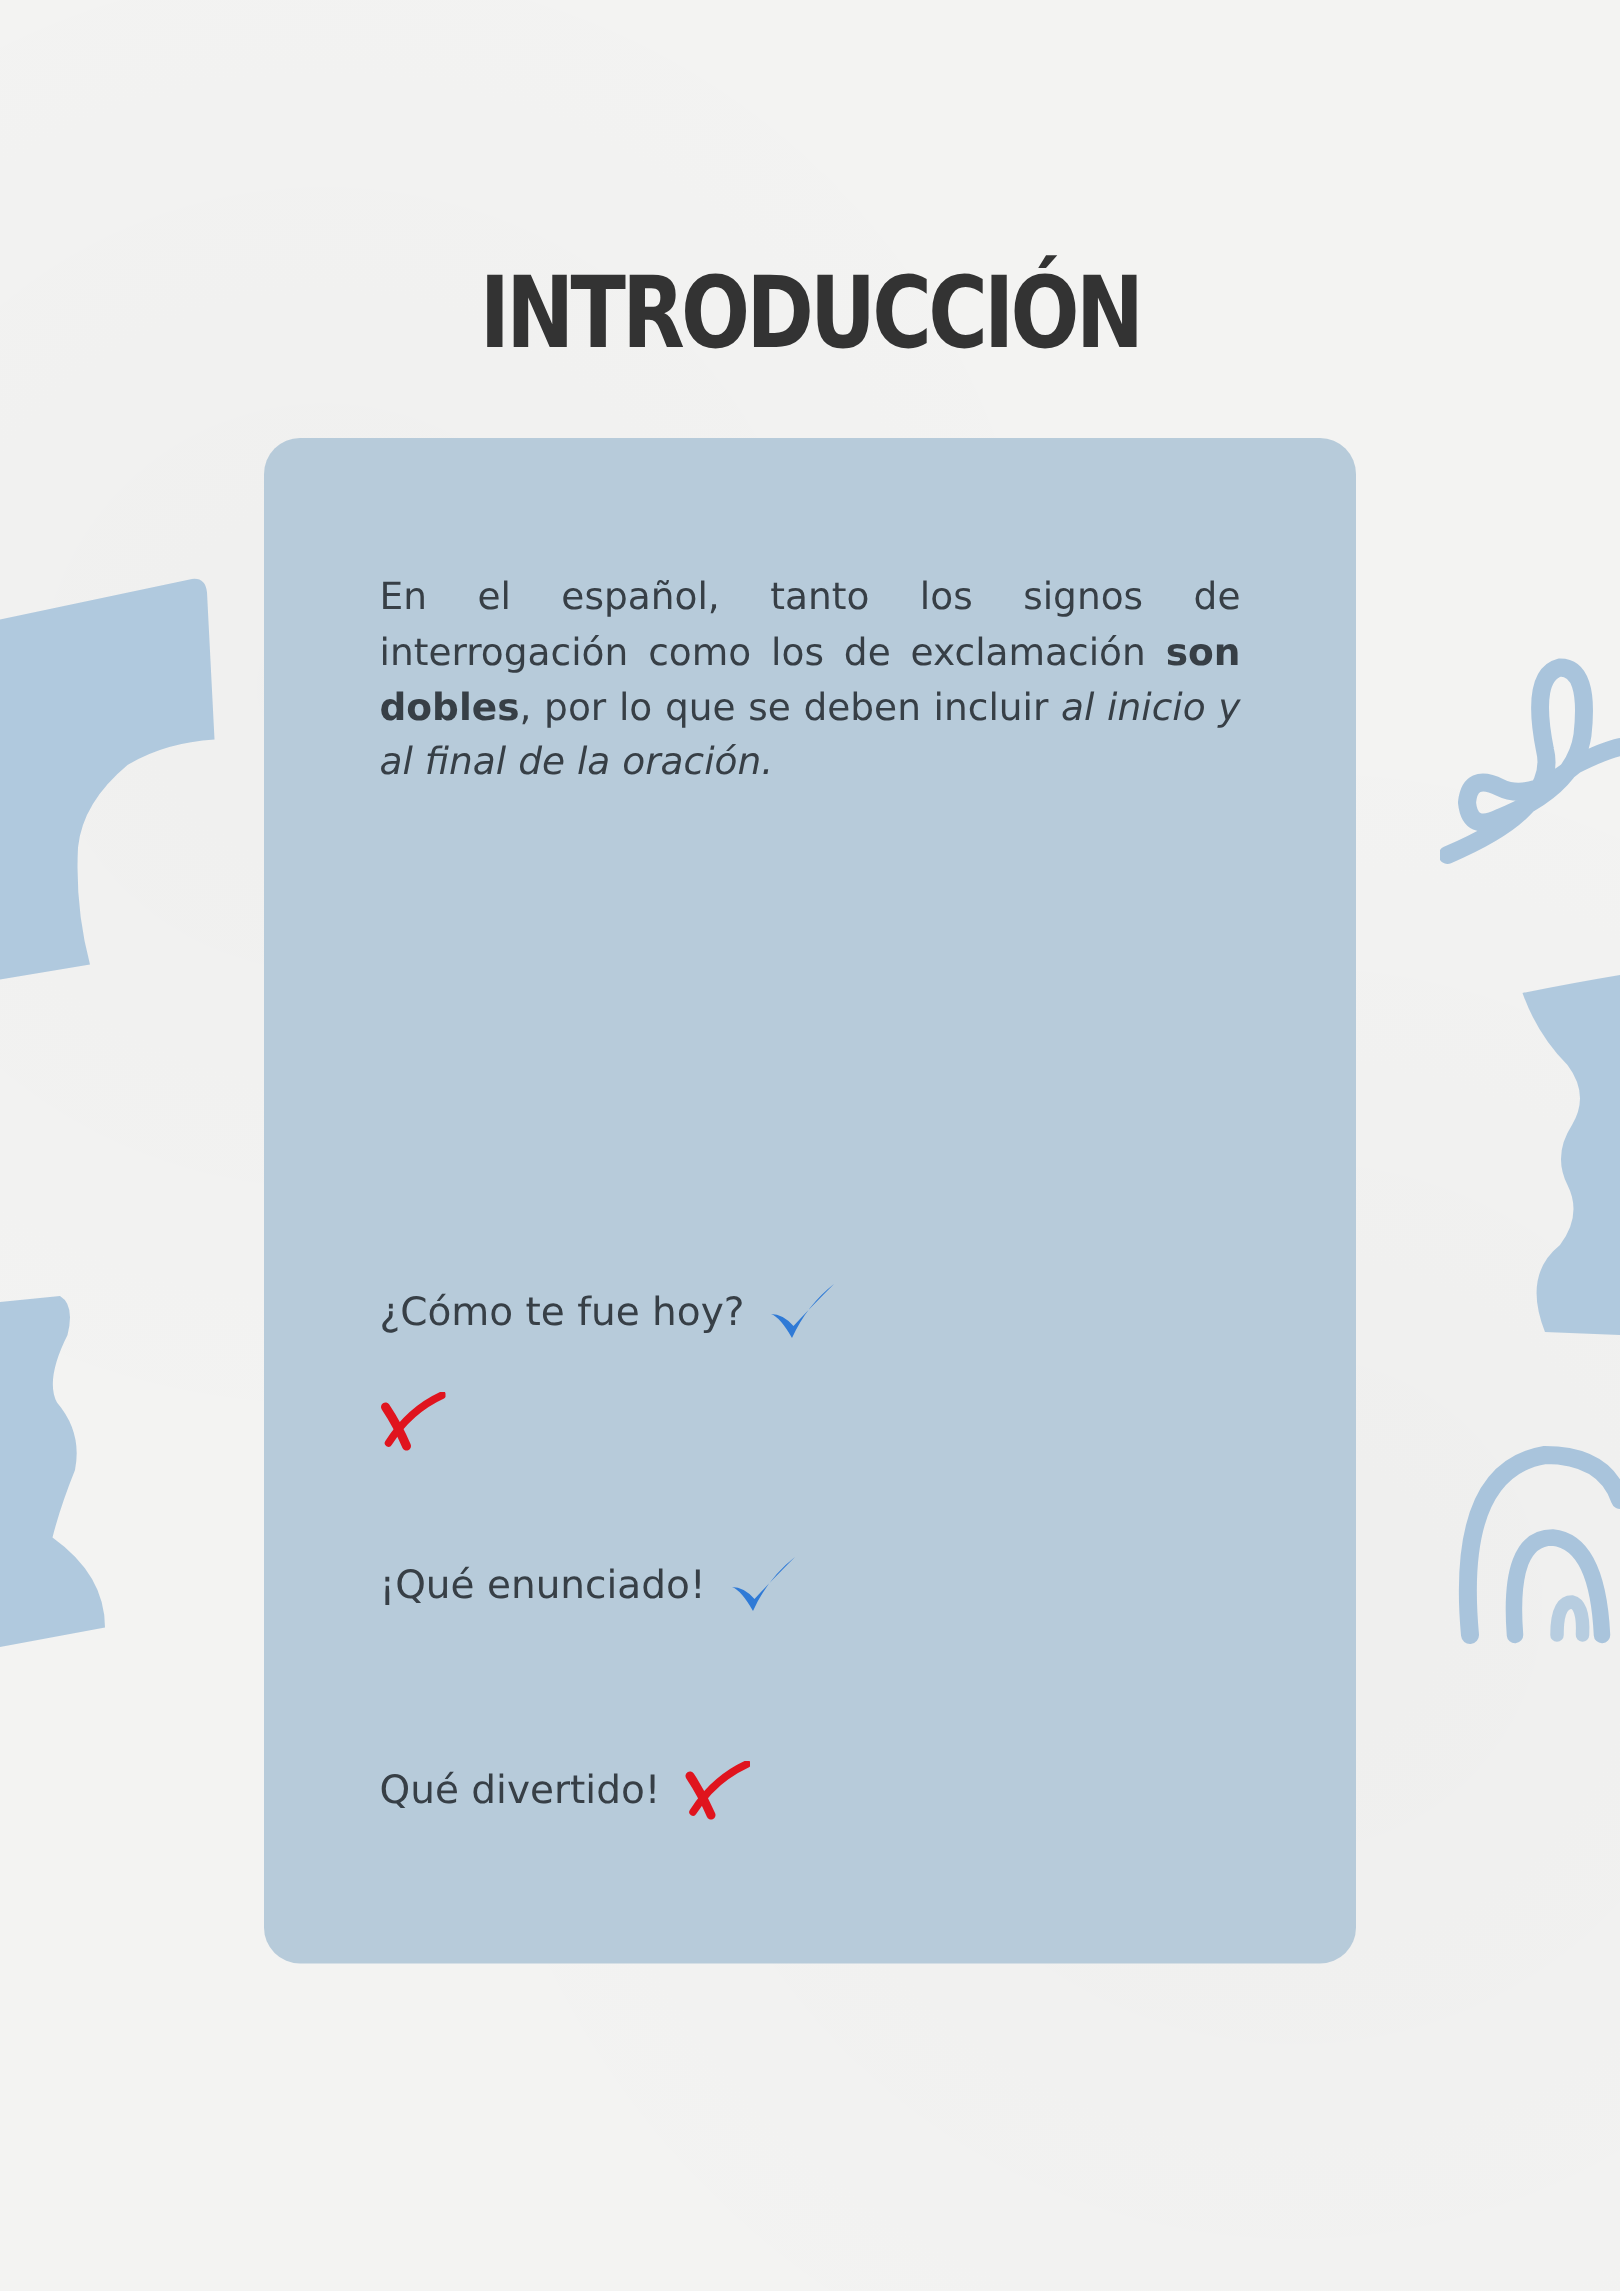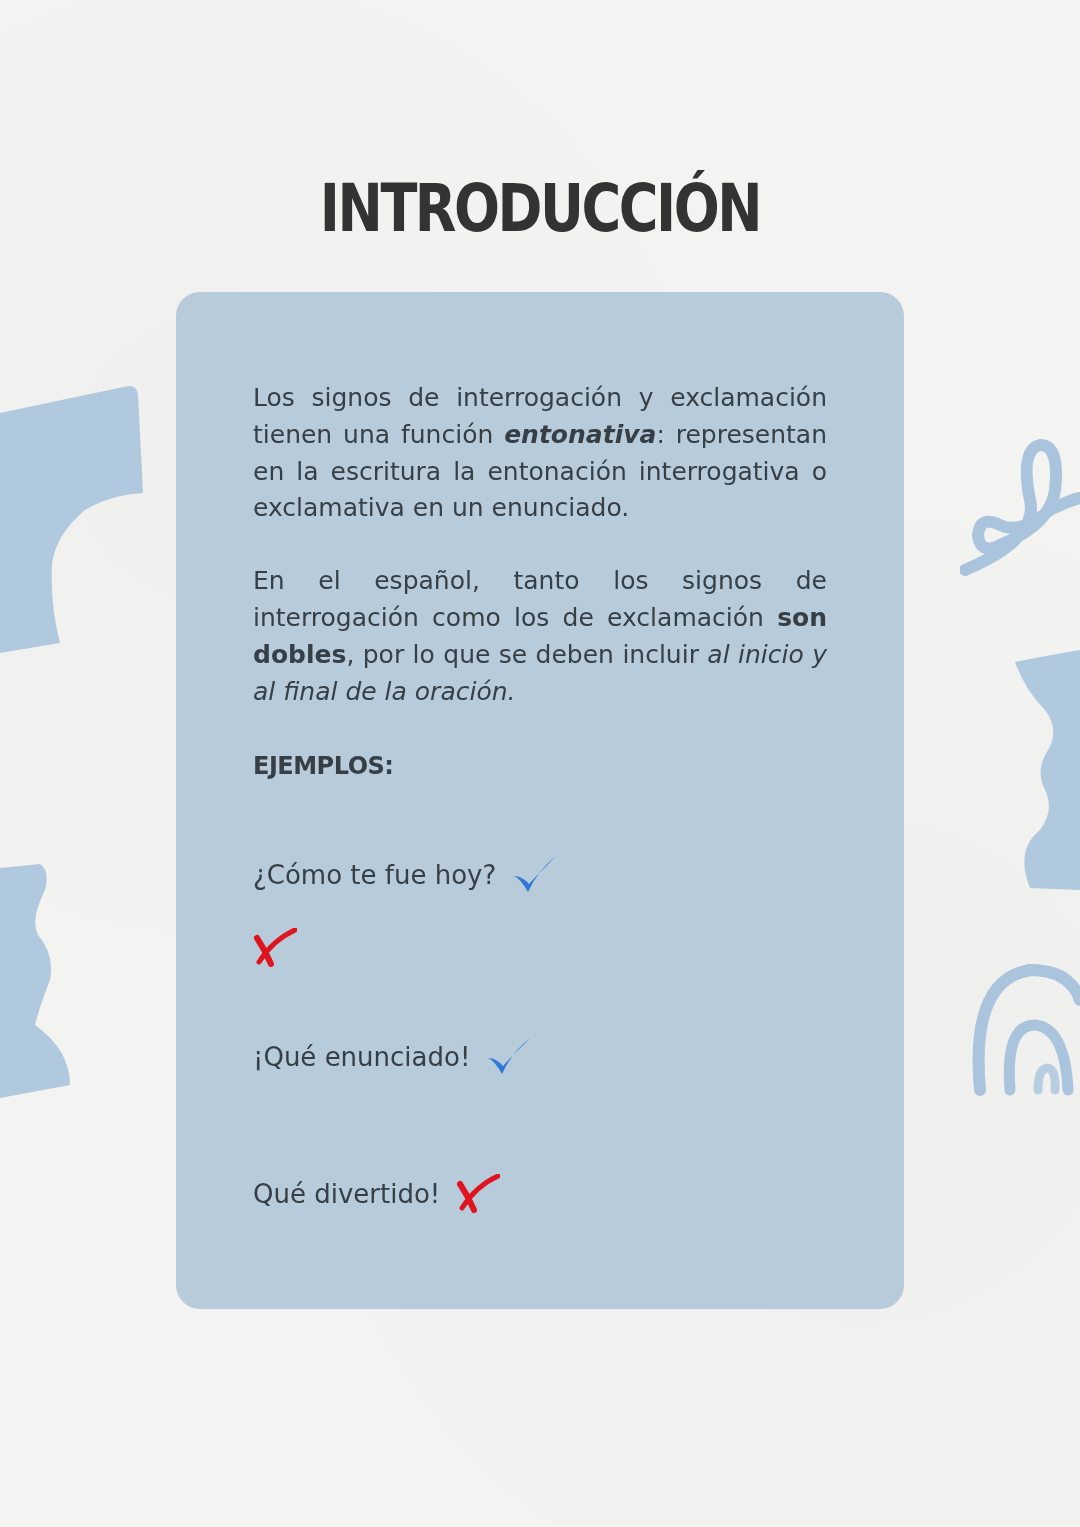--- a/index.html
+++ b/index.html
@@ -62,23 +62,21 @@
   <path d="M20 150 Q10 40 70 30 Q110 30 120 60" fill="none" stroke="#a9c4dc" stroke-width="12" stroke-linecap="round"></path>
   <path d="M50 150 Q45 85 75 85 Q105 88 108 150" fill="none" stroke="#a9c4dc" stroke-width="11" stroke-linecap="round"></path>
   <path d="M78 150 Q78 128 88 128 Q96 130 95 150" fill="none" stroke="#a9c4dc" stroke-width="9" stroke-linecap="round" opacity="0.8"></path>
 </svg>
 
 <div class="title">INTRODUCCIÓN</div>
 
 <div class="card"></div>
 
 <div class="content">
-  <p class="para"><span>Los signos de interrogación y exclamación tienen una función </span><span class="bi">entonativa</span><span>: representan en la escritura la entonación interrogativa o exclamativa en un enunciado.</span></p>
   <p class="para"><span>En el español, tanto los signos de interrogación como los de exclamación </span><span class="b">son dobles</span><span>, por lo que se deben incluir </span><span class="i">al inicio y al final de la oración.</span></p>
-  <div class="heading">EJEMPLOS:</div>
 </div>
 
 <div class="ex" style="top:854px">
   <span>¿Cómo te fue hoy?</span>
   <svg width="46" height="42" viewBox="0 0 46 42">
       <path d="M2 22 Q8 24 16 38 Q26 16 44 2 Q28 18 17 30 Q10 22 2 22 Z" fill="#2f7ad6"></path>
     </svg>
 </div>
 <div class="ex" style="top:928px">
   <svg width="44" height="40" viewBox="0 0 44 40">

